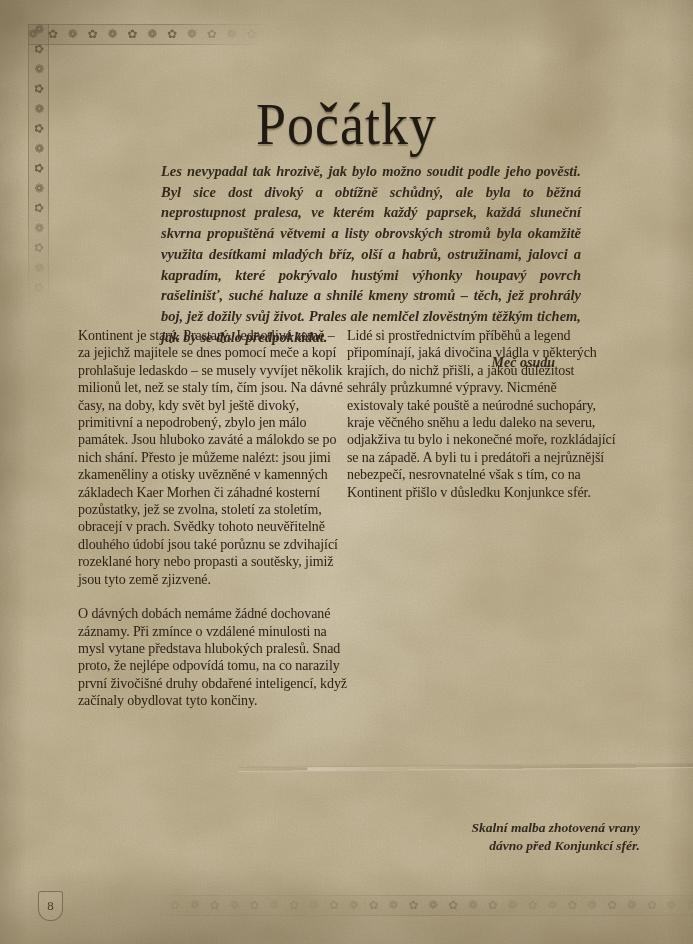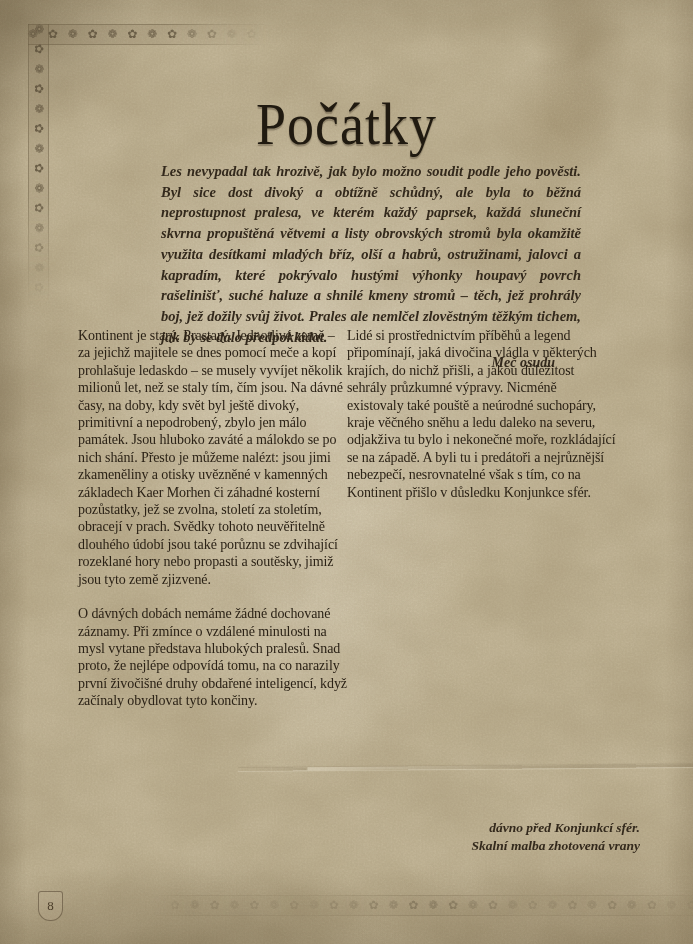--- a/index.html
+++ b/index.html
@@ -141,21 +141,21 @@
     <div class="col">
       <p>Kontinent je starý. Prastarý. Jednotlivé země – za jejichž majitele se dnes pomocí meče a kopí prohlašuje ledaskdo – se musely vyvíjet několik milionů let, než se staly tím, čím jsou. Na dávné časy, na doby, kdy svět byl ještě divoký, primitivní a nepodrobený, zbylo jen málo památek. Jsou hluboko zaváté a málokdo se po nich shání. Přesto je můžeme nalézt: jsou jimi zkameněliny a otisky uvězněné v kamenných základech Kaer Morhen či záhadné kosterní pozůstatky, jež se zvolna, století za stoletím, obracejí v prach. Svědky tohoto neuvěřitelně dlouhého údobí jsou také porůznu se zdvihající rozeklané hory nebo propasti a soutěsky, jimiž jsou tyto země zjizvené.</p>
       <p>O dávných dobách nemáme žádné dochované záznamy. Při zmínce o vzdálené minulosti na mysl vytane představa hlubokých pralesů. Snad proto, že nejlépe odpovídá tomu, na co narazily první živočišné druhy obdařené inteligencí, když začínaly obydlovat tyto končiny.</p>
     </div>
     <div class="col">
       <p>Lidé si prostřednictvím příběhů a legend připomínají, jaká divočina vládla v některých krajích, do nichž přišli, a jakou důležitost sehrály průzkumné výpravy. Nicméně existovaly také pouště a neúrodné suchopáry, kraje věčného sněhu a ledu daleko na severu, odjakživa tu bylo i nekonečné moře, rozkládající se na západě. A byli tu i predátoři a nejrůznější nebezpečí, nesrovnatelné však s tím, co na Kontinent přišlo v důsledku Konjunkce sfér.</p>
     </div>
   </div>
 
   <div class="image-caption">
+    <div>Skalní malba zhotovená vrany</div>
     <div>dávno před Konjunkcí sfér.</div>
-    <div>Skalní malba zhotovená vrany</div>
   </div>
 
   <div class="page-badge">
     <span>8</span>
   </div>
 
 </div>
 
 </body></html>

